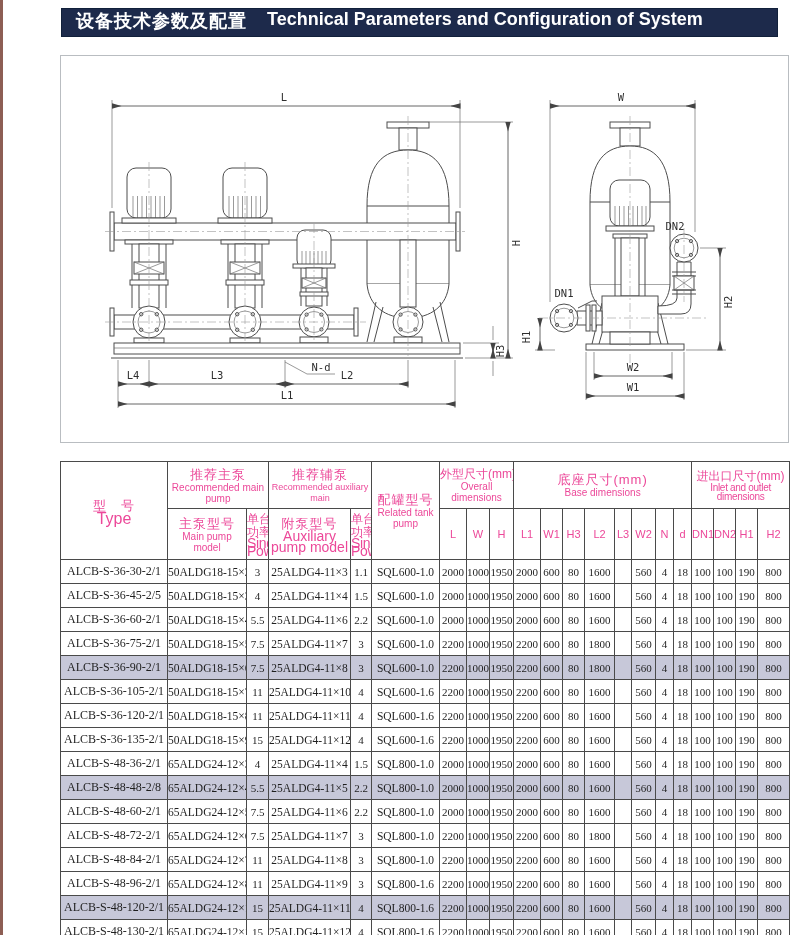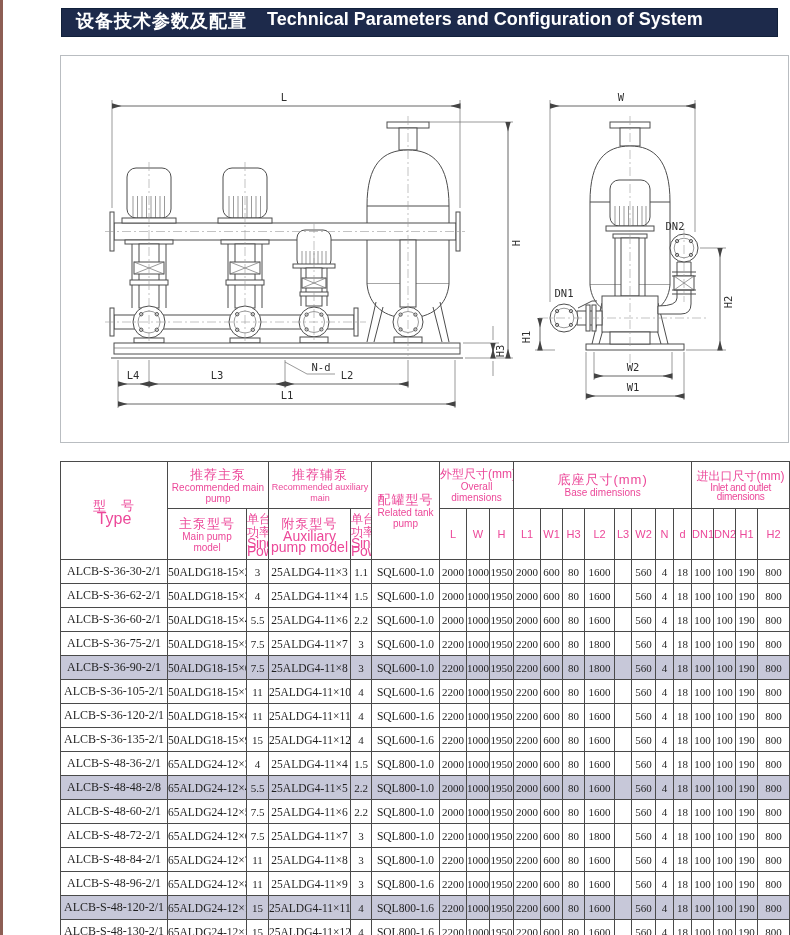--- a/index.html
+++ b/index.html
@@ -421,21 +421,21 @@
         <td></td>
         <td>560</td>
         <td>4</td>
         <td>18</td>
         <td>100</td>
         <td>100</td>
         <td>190</td>
         <td>800</td>
       </tr>
       <tr>
-        <td class="c-type">ALCB-S-36-62-2/1</td>
+        <td class="c-type">ALCB-S-36-45-2/5</td>
         <td class="c-model">50ALDG18-15×3</td>
         <td>4</td>
         <td class="c-model">25ALDG4-11×4</td>
         <td>1.5</td>
         <td class="c-model">SQL600-1.0</td>
         <td>2000</td>
         <td>1000</td>
         <td>1950</td>
         <td>2000</td>
         <td>600</td>

